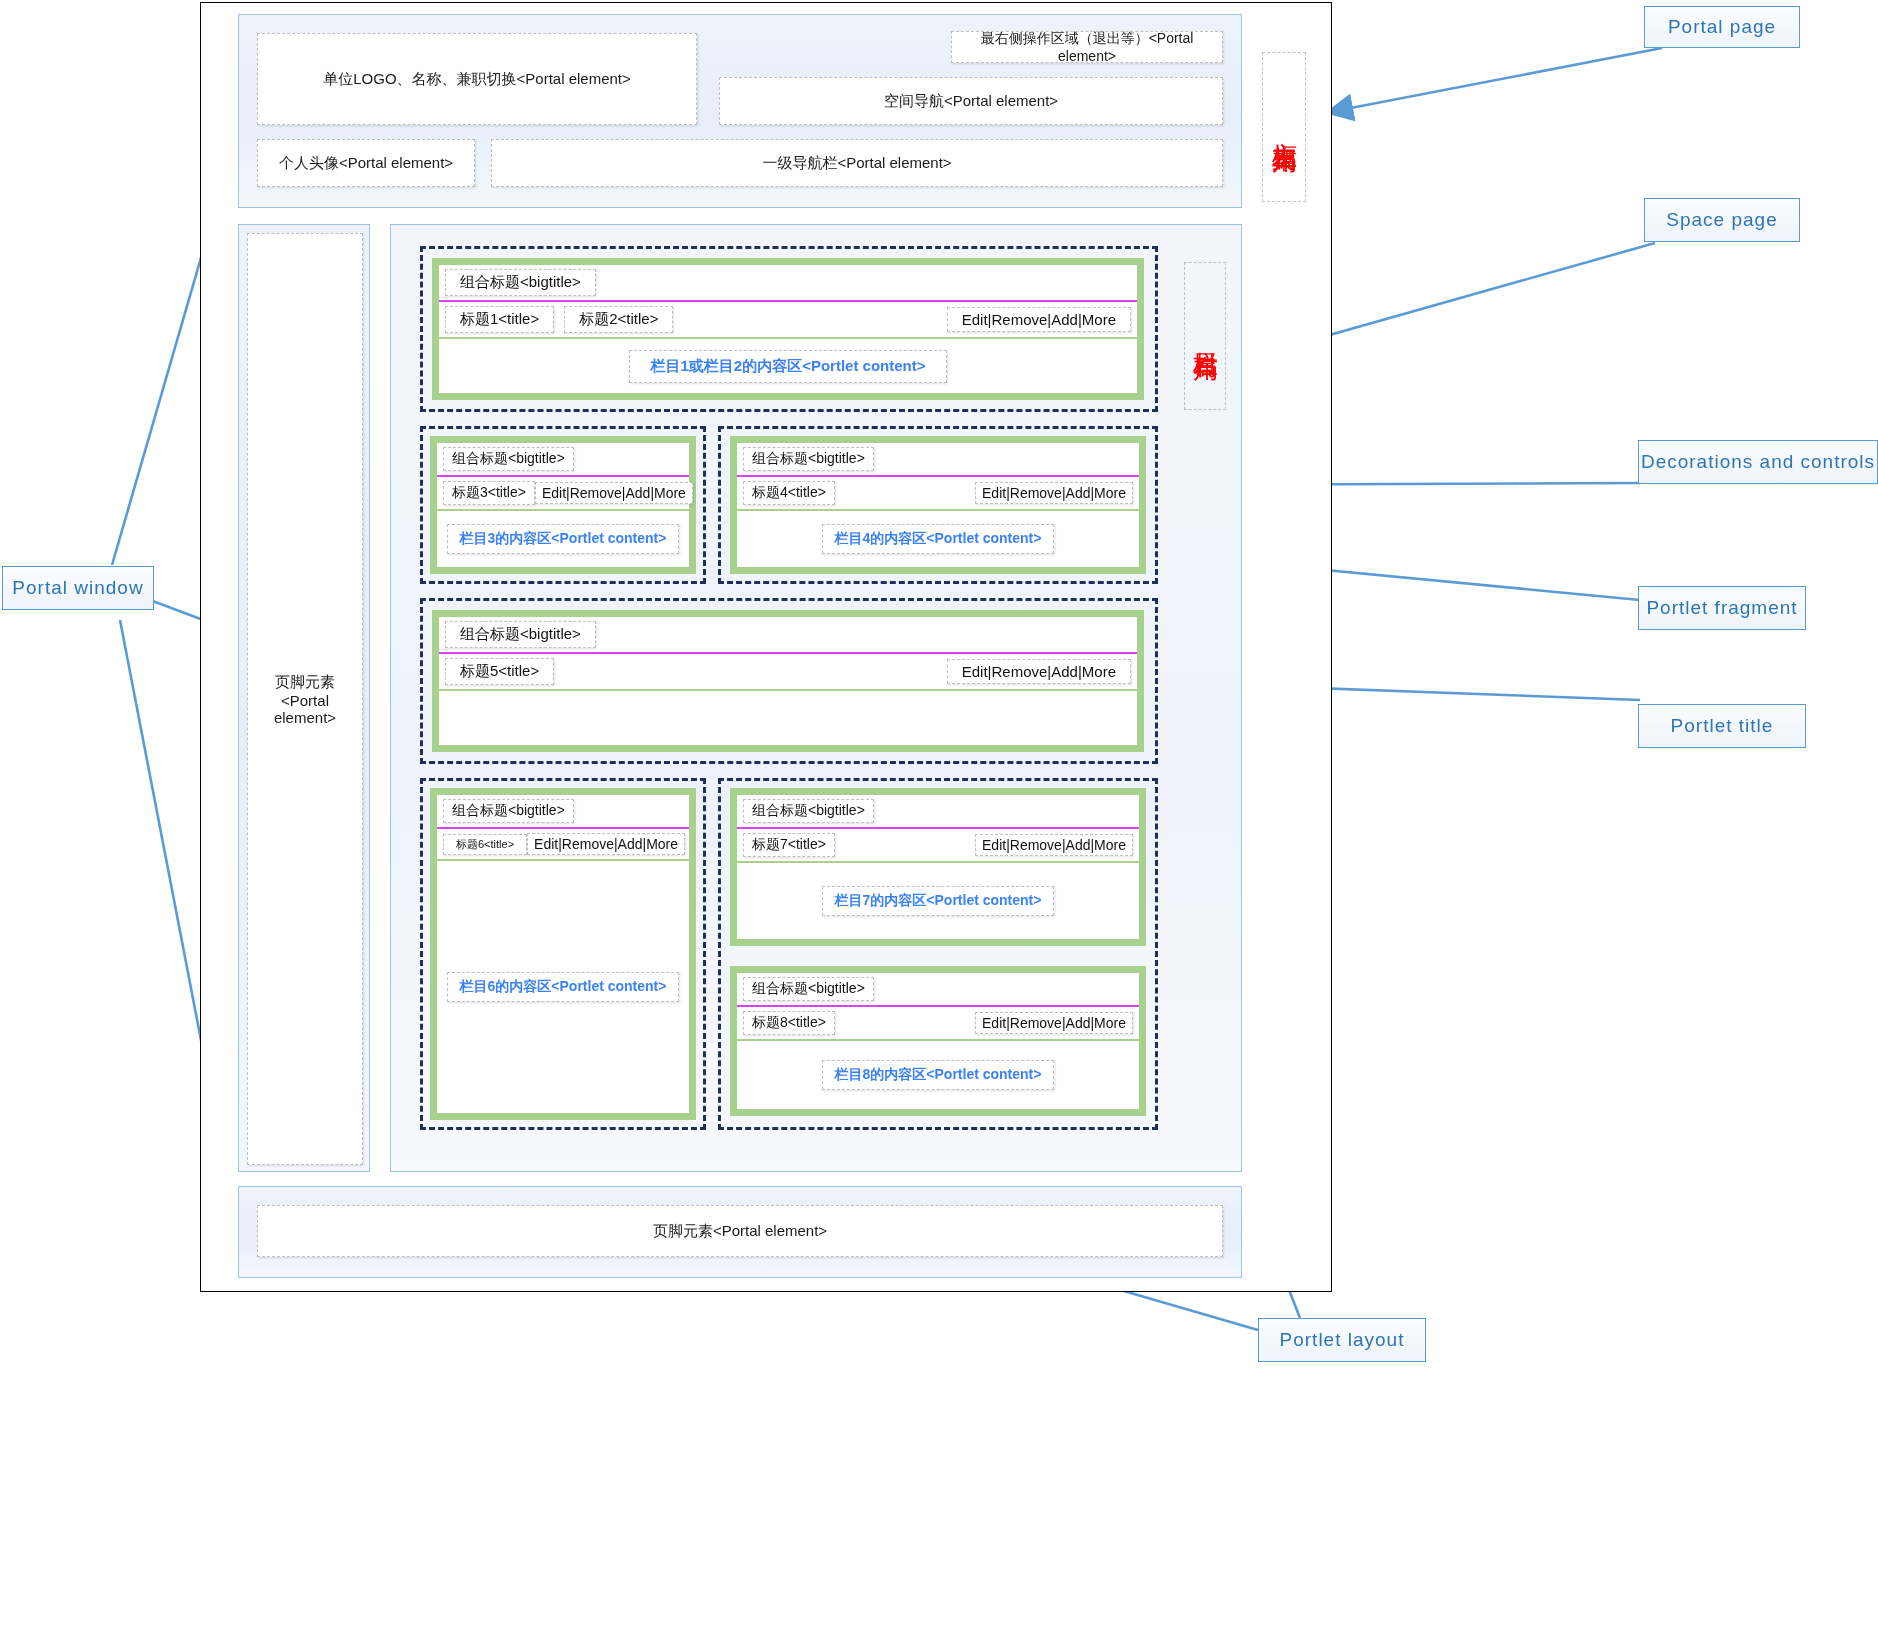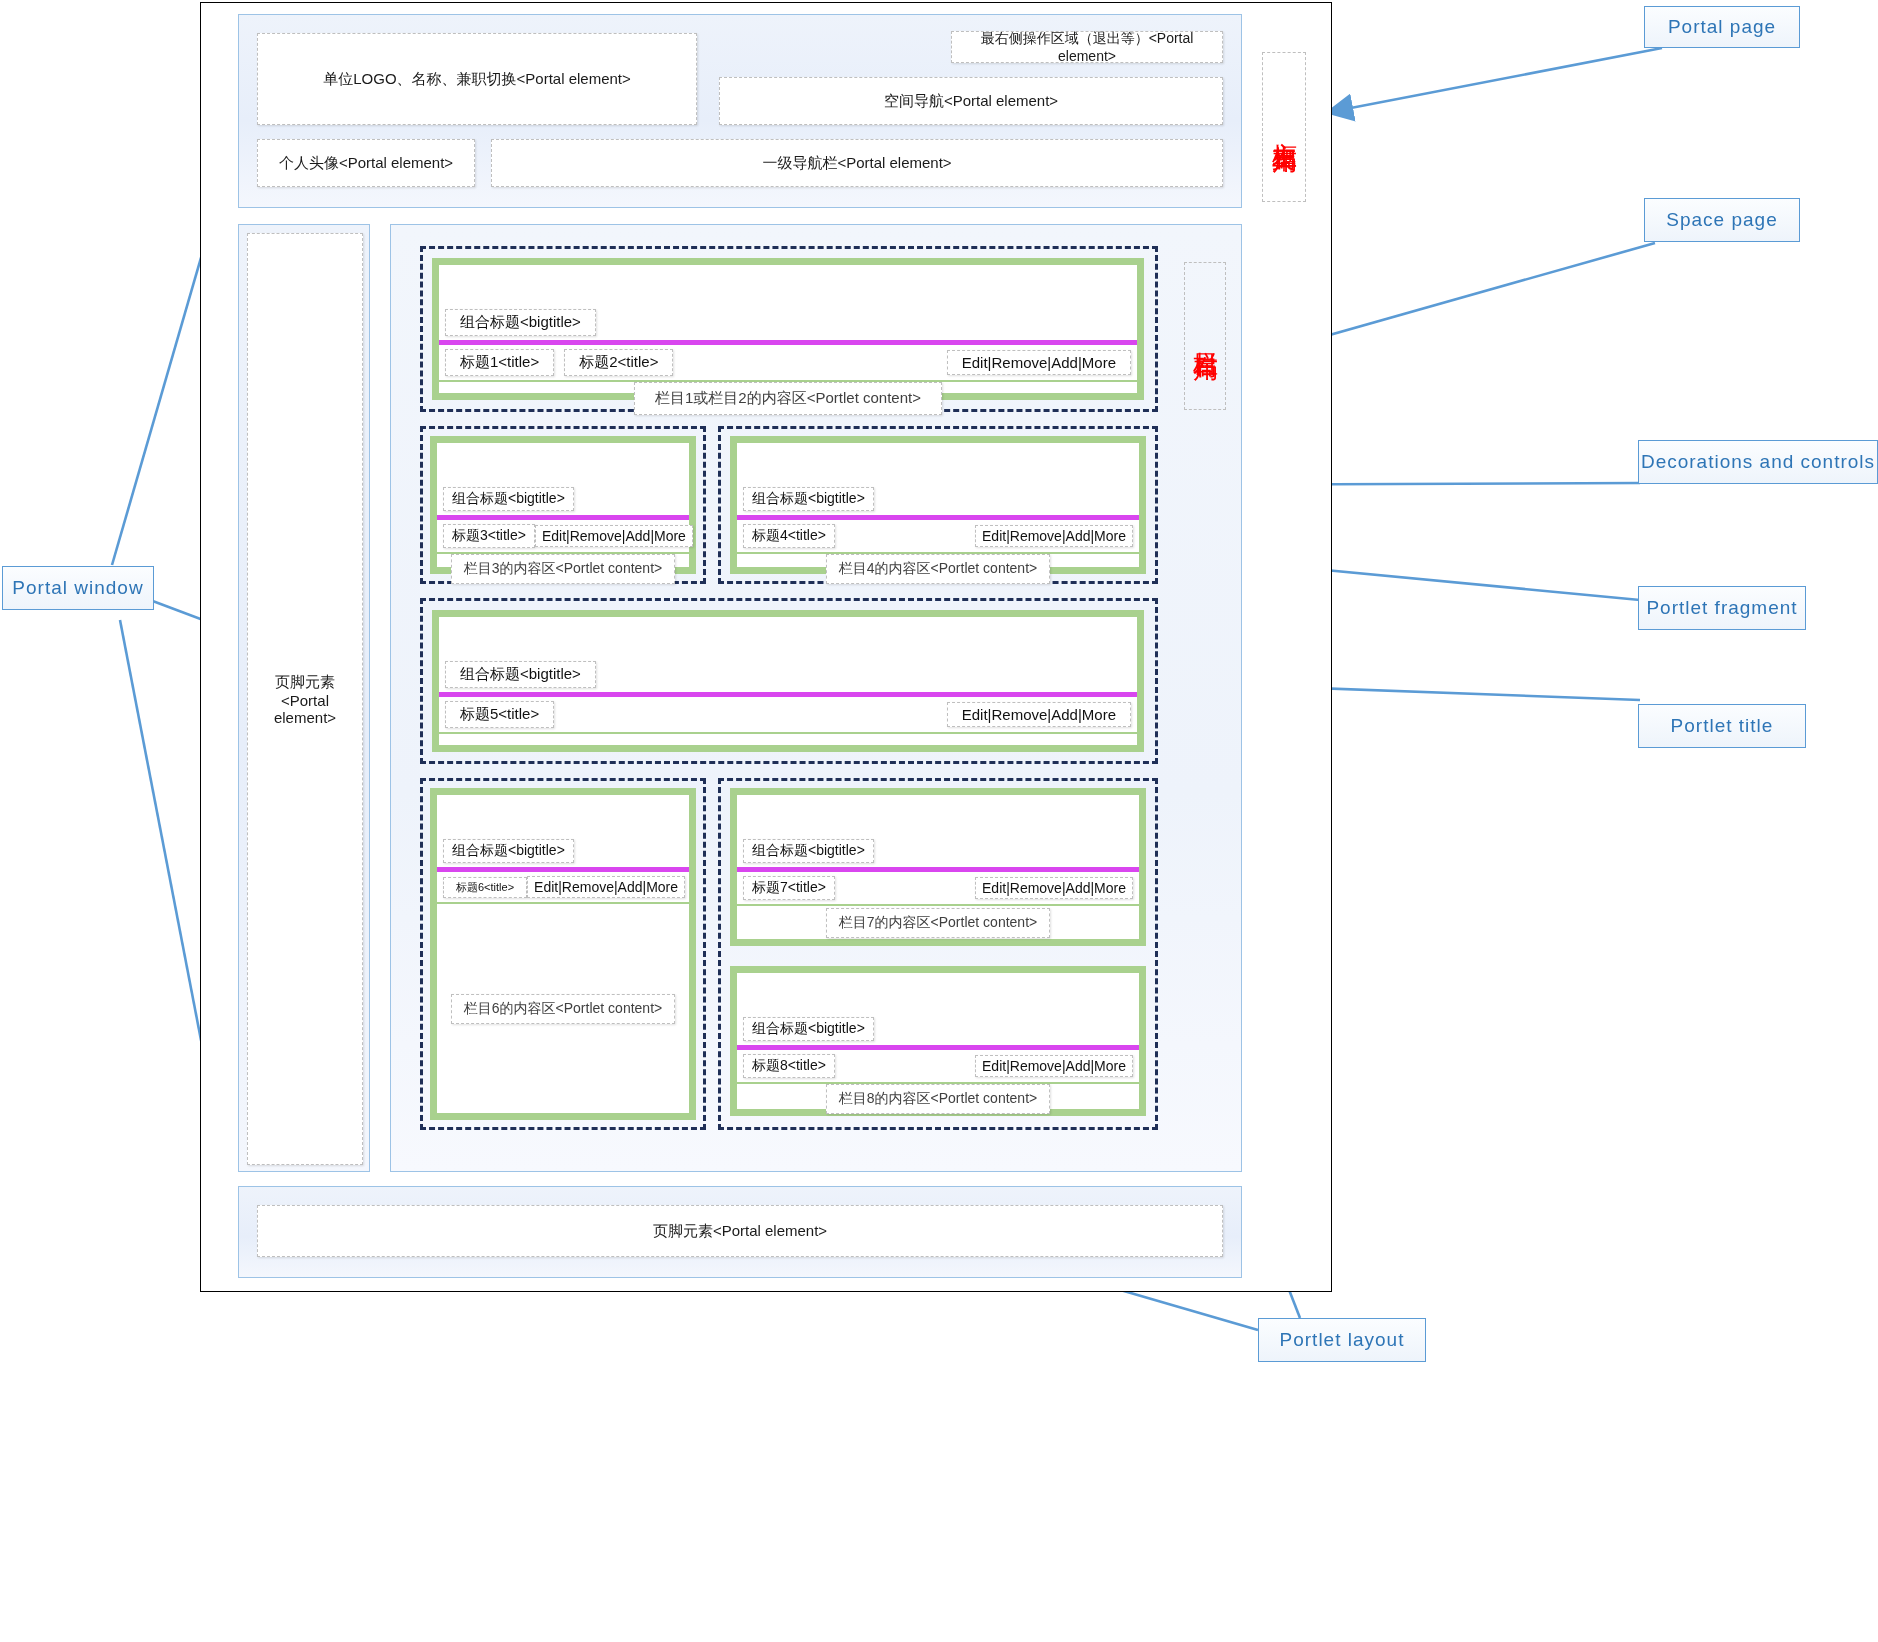--- a/index.html
+++ b/index.html
@@ -73,39 +73,40 @@
     box-sizing:border-box;
     display:flex;flex-direction:column;
   }
   .deco-row{
     position:relative;
     box-sizing:border-box;
     flex:0 0 auto;
     padding:4px 6px;
     display:flex;align-items:center;
   }
-  .bigtitle-row{border-bottom:5px solid #d946ef;margin-top:40px;}
+  .bigtitle-row{border-bottom:2px solid #d946ef;}
   .title-row{border-bottom:2px solid #a9d18e;}
   .content-area{flex:1 1 auto;position:relative;display:flex;align-items:center;justify-content:center;}
 
   .chip{
     border:1px dashed #bfbfbf;
     background:#fff;
     font-size:15px;
     color:#111;
     padding:3px 14px;
     box-sizing:border-box;
     white-space:nowrap;
     box-shadow:1px 1px 2px rgba(0,0,0,0.12);
   }
   .chip.ctl{margin-left:auto;}
   .content-chip{
     border:1px dashed #bfbfbf;background:#fff;
-    font-size:15px;color:#404040;padding:6px 20px;white-space:nowrap;
+    font-size:15px;color:#3b82f6;padding:6px 20px;white-space:nowrap;
     box-shadow:1px 1px 2px rgba(0,0,0,0.12);
+    font-weight:bold;
   }
 
   
   .callout{
     position:absolute;
     border:1px solid #5b9bd5;
     background:linear-gradient(180deg,#fbfdff 0%,#eef4fb 100%);
     color:#2e75b6;
     font-size:19px;
     letter-spacing:1px;

